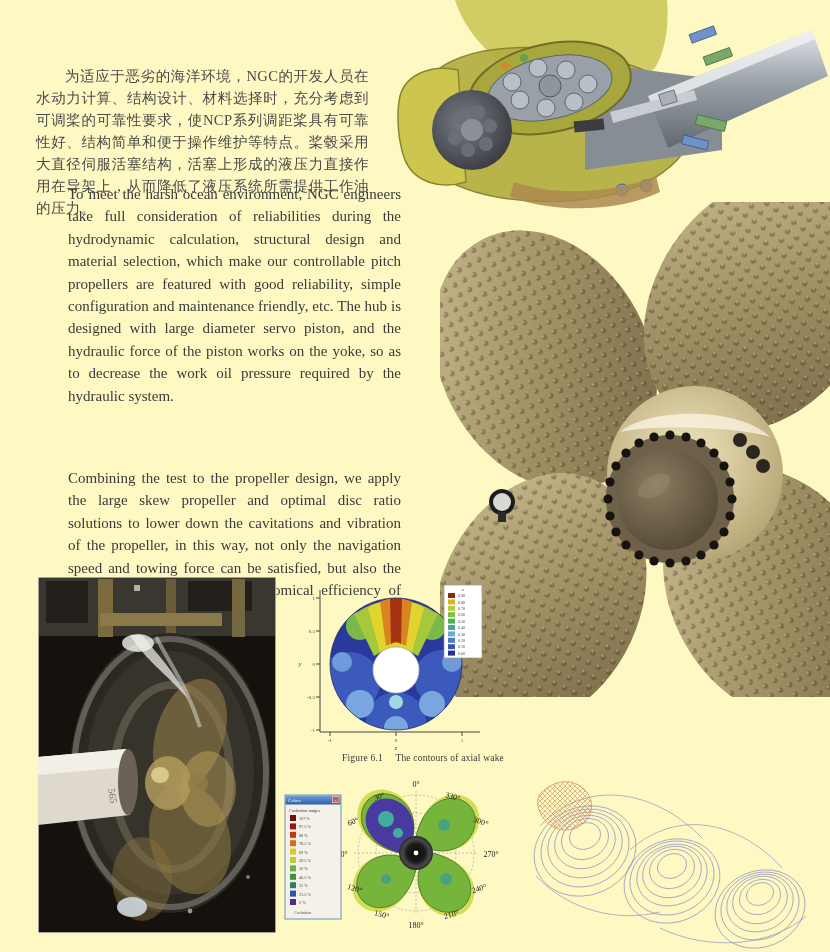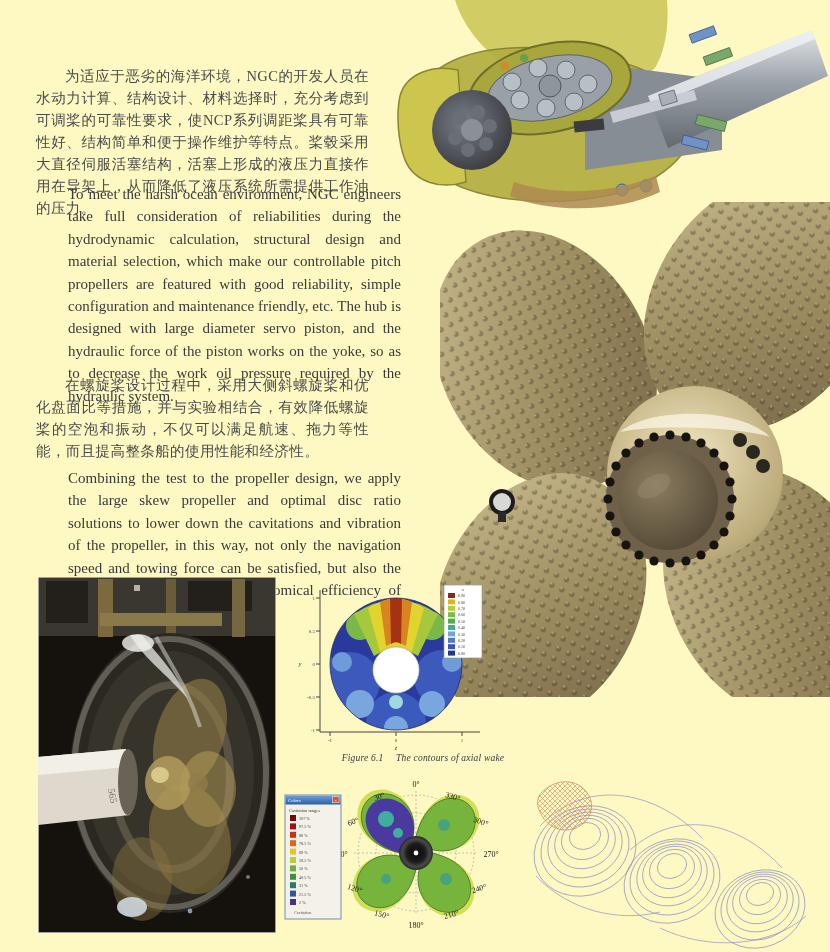--- a/index.html
+++ b/index.html
@@ -3,32 +3,31 @@
 <meta charset="utf-8">
 <style>
   html,body{margin:0;padding:0;background:#ffffff;}
   .page{position:relative;width:830px;height:952px;background:#fef9c3;overflow:hidden;
         font-family:"Liberation Serif","DejaVu Serif",serif;}
   .para{position:absolute;left:36px;width:333px;text-align:justify;color:#3d3d3d;}
   .para.zh{font-size:14.5px;line-height:22px;letter-spacing:0.4px;color:#4a4a4a;text-indent:2em;}
   .para.en{font-size:15px;line-height:22.4px;color:#3a3a3a;margin-left:32px;}
   .fig{position:absolute;}
   .caption{position:absolute;left:298px;top:753px;width:250px;text-align:center;
-           font-size:9.5px;color:#3a3a3a;letter-spacing:0.2px;font-style:italic;}
+           font-size:9.5px;color:#3a3a3a;letter-spacing:0.2px;}
   .caption .cap-label{margin-right:10px;}
   svg text{font-family:"Liberation Serif","DejaVu Serif",serif;}
 </style>
 </head>
 <body>
 
 <div class="page">
 
   <p class="para zh" style="top:50px;">为适应于恶劣的海洋环境，NGC的开发人员在水动力计算、结构设计、材料选择时，充分考虑到可调桨的可靠性要求，使NCP系列调距桨具有可靠性好、结构简单和便于操作维护等特点。桨毂采用大直径伺服活塞结构，活塞上形成的液压力直接作用在导架上，从而降低了液压系统所需提供工作油的压力。</p>
   <p class="para en" style="top:168px;">To meet the harsh ocean environment, NGC engineers take full consideration of reliabilities during the hydrodynamic calculation, structural design and material selection, which make our controllable pitch propellers are featured with good reliability, simple configuration and maintenance friendly, etc. The hub is designed with large diameter servo piston, and the hydraulic force of the piston works on the yoke, so as to decrease the work oil pressure required by the hydraulic system.</p>
-  <p class="para zh" style="top:359px;">在螺旋桨设计过程中，采用大侧斜螺旋桨和优化盘面比等措施，并与实验相结合，有效降低螺旋桨的空泡和振动，不仅可以满足航速、拖力等性能，而且提高整条船的使用性能和经济性。</p>
   <p class="para en" style="top:452px;">Combining the test to the propeller design, we apply the large skew propeller and optimal disc ratio solutions to lower down the cavitations and vibration of the propeller, in this way, not only the navigation speed and towing force can be satisfied, but also the operation performance and economical efficiency of the ship is improved.</p>
 
   <svg class="fig" style="left:360px;top:0;" width="470" height="220" viewBox="0 0 470 220">
     <defs>
       <linearGradient id="shaftGrad" x1="0" y1="0" x2="0" y2="1">
         <stop offset="0" stop-color="#e3e6ea"></stop>
           <stop offset="0.45" stop-color="#9aa1a9"></stop>
         <stop offset="1" stop-color="#62696f"></stop>
       </linearGradient>
       <radialGradient id="gearGrad" cx="0.4" cy="0.4" r="0.8">

